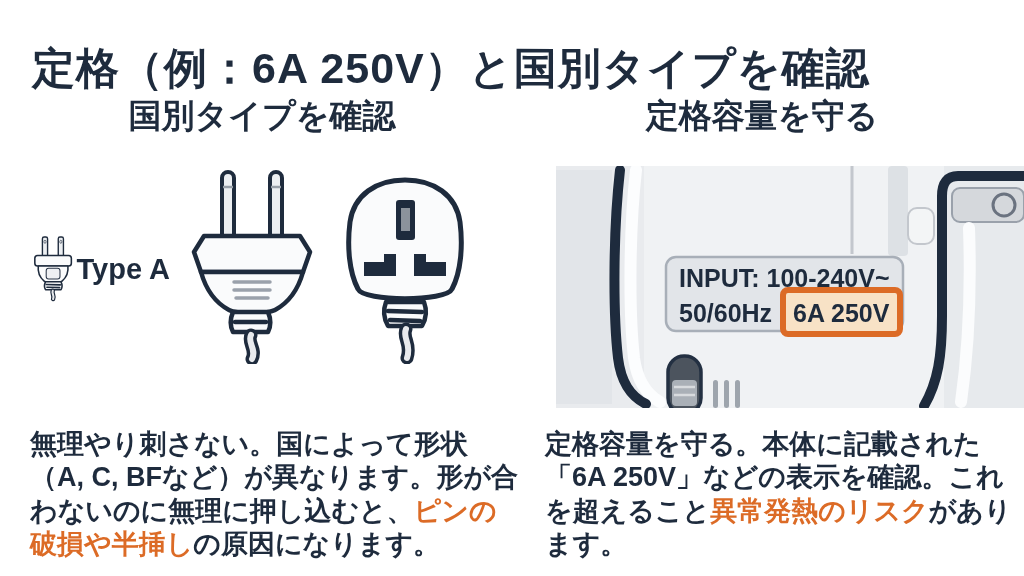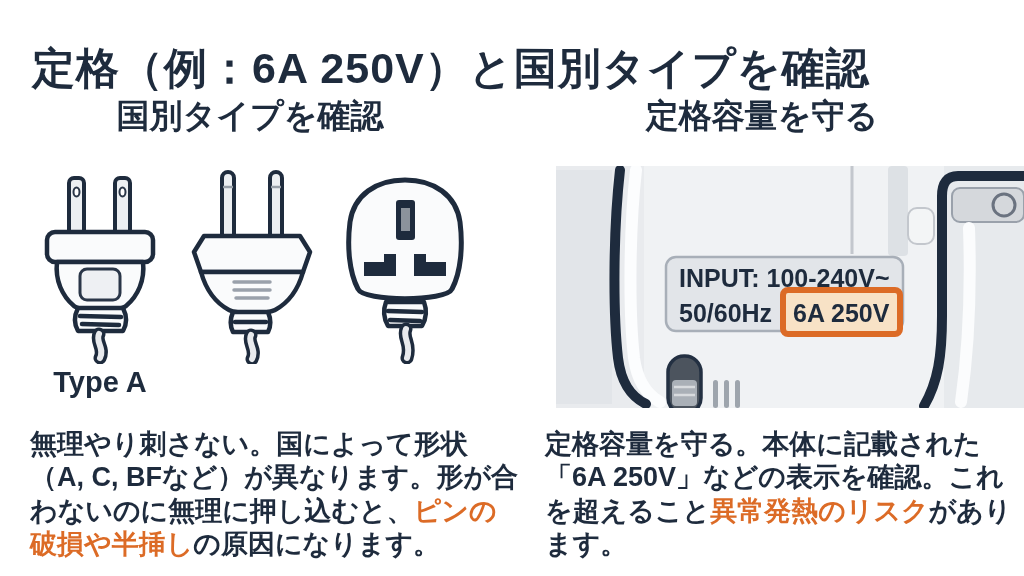--- a/index.html
+++ b/index.html
@@ -18,24 +18,24 @@
     color:var(--ink);
     overflow:hidden;
   }
   .title{
     position:absolute;left:32px;top:16px;width:960px;
     font-size:43px;font-weight:800;letter-spacing:1px;color:var(--ink);margin-top:24px;
   }
   .col-heading{
     position:absolute;top:94px;font-size:33px;font-weight:800;text-align:center;color:var(--ink);
   }
-  .col-heading.left{left:0;width:500px;}
+  .col-heading.left{left:12px;width:500px;}
   .col-heading.right{left:512px;width:500px;font-family:Liberation Serif, serif;}
   .plug-figure{
-    position:absolute;display:flex;flex-direction:column;align-items:center;
+    position:absolute;display:flex;flex-direction:row;align-items:center;
   }
   .plug-figure .plug-label{
     font-size:29px;font-weight:800;color:var(--ink);margin-top:2px;white-space:nowrap;
   }
   #fig-a{left:30px;top:172px;width:140px;}
   #fig-c{left:182px;top:170px;width:140px;}
   #fig-bf{left:330px;top:176px;width:150px;}
   .device-wrap{
     position:absolute;left:556px;top:166px;width:468px;height:310px;
   }

